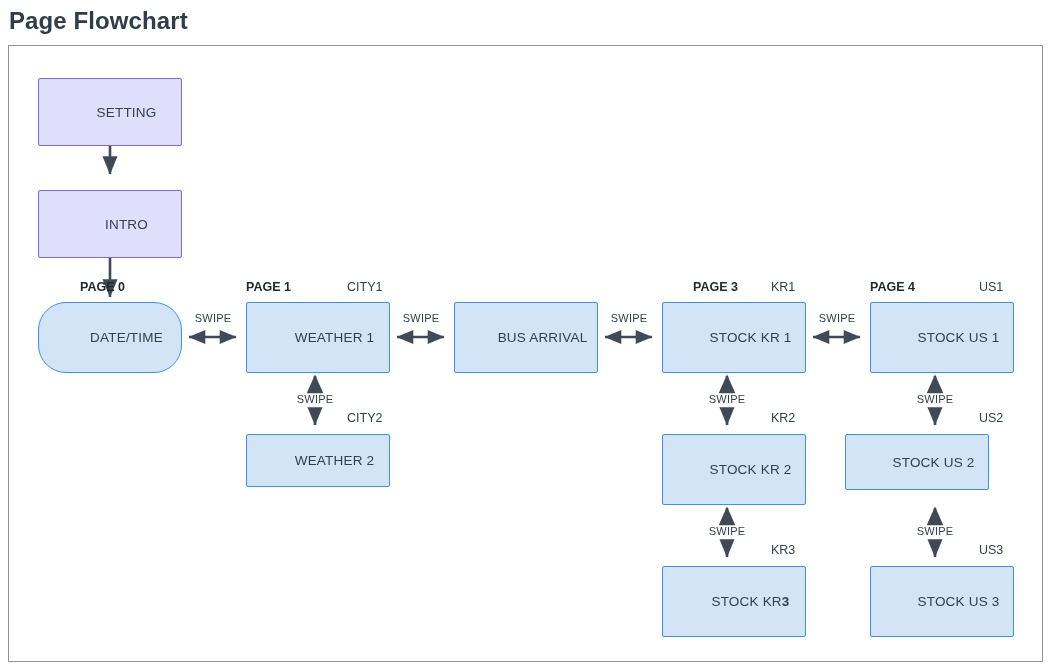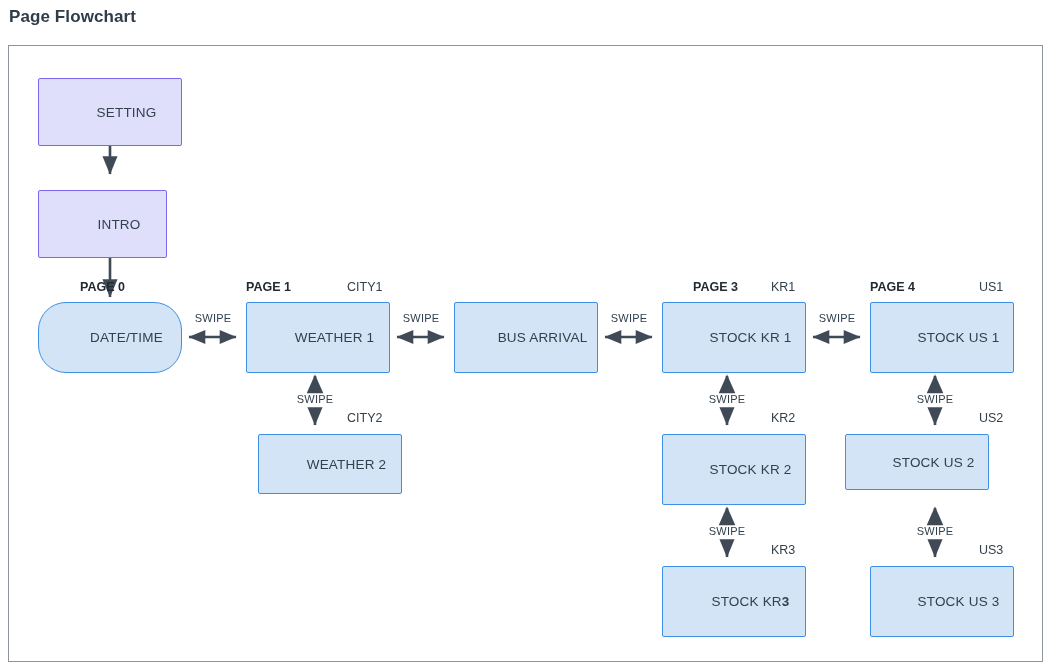--- a/index.html
+++ b/index.html
@@ -13,21 +13,21 @@
     height: 672px;
     position: relative;
     font-family: "Liberation Sans", "DejaVu Sans", sans-serif;
     overflow: hidden;
   }
 
   #page-title {
     position: absolute;
     left: 9px;
     top: 7px;
-    font-size: 17px;
+    font-size: 24px;
     font-weight: bold;
     color: #2e3d49;
     letter-spacing: 0.1px;
     white-space: nowrap;
   }
 
   #canvas-frame {
     position: absolute;
     left: 8px;
     top: 45px;
@@ -155,21 +155,21 @@
     <g>
       <line x1="926" y1="476" x2="926" y2="462" stroke="#3f4a56" stroke-width="2.6" marker-end="url(#ah-up)"></line>
       <line x1="926" y1="496" x2="926" y2="511" stroke="#3f4a56" stroke-width="2.6" marker-end="url(#ah-end)"></line>
     </g>
   </svg>
 
   <div class="node purple" style="left:29px; top:32px; width:144px; height:68px;">
     <span>SETTING</span>
   </div>
 
-  <div class="node purple" style="left:29px; top:144px; width:129px; height:68px;">
+  <div class="node purple" style="left:29px; top:144px; width:144px; height:68px;">
     <span>INTRO</span>
   </div>
 
   <div class="page-label" style="left:47px; top:234px;margin-left:24px;">PAGE 0</div>
 
   <div class="page-label" style="left:237px; top:234px;">PAGE 1</div>
   <div class="corner-label" style="left:338px; top:234px;">CITY1</div>
 
   <div class="page-label" style="left:445px; top:234px;margin-top:32px;">PAGE 2</div>
 
@@ -205,21 +205,21 @@
   <div class="swipe-label" style="left:802px; top:266px; width:52px;">SWIPE</div>
 
   <div class="swipe-label" style="left:280px; top:347px; width:52px;">SWIPE</div>
   <div class="swipe-label" style="left:692px; top:347px; width:52px;">SWIPE</div>
   <div class="swipe-label" style="left:900px; top:347px; width:52px;">SWIPE</div>
 
   <div class="corner-label" style="left:338px; top:365px;">CITY2</div>
   <div class="corner-label" style="left:762px; top:365px;">KR2</div>
   <div class="corner-label" style="left:970px; top:365px;">US2</div>
 
-  <div class="node blue" style="left:249px; top:388px; width:144px; height:60px;">
+  <div class="node blue" style="left:237px; top:388px; width:144px; height:53px;">
     <span>WEATHER 2</span>
   </div>
 
   <div class="node blue" style="left:653px; top:388px; width:144px; height:71px;">
     <span>STOCK KR 2</span>
   </div>
 
   <div class="node blue" style="left:836px; top:388px; width:144px; height:56px;justify-content:center;">
     <span>STOCK US 2</span>
   </div>

